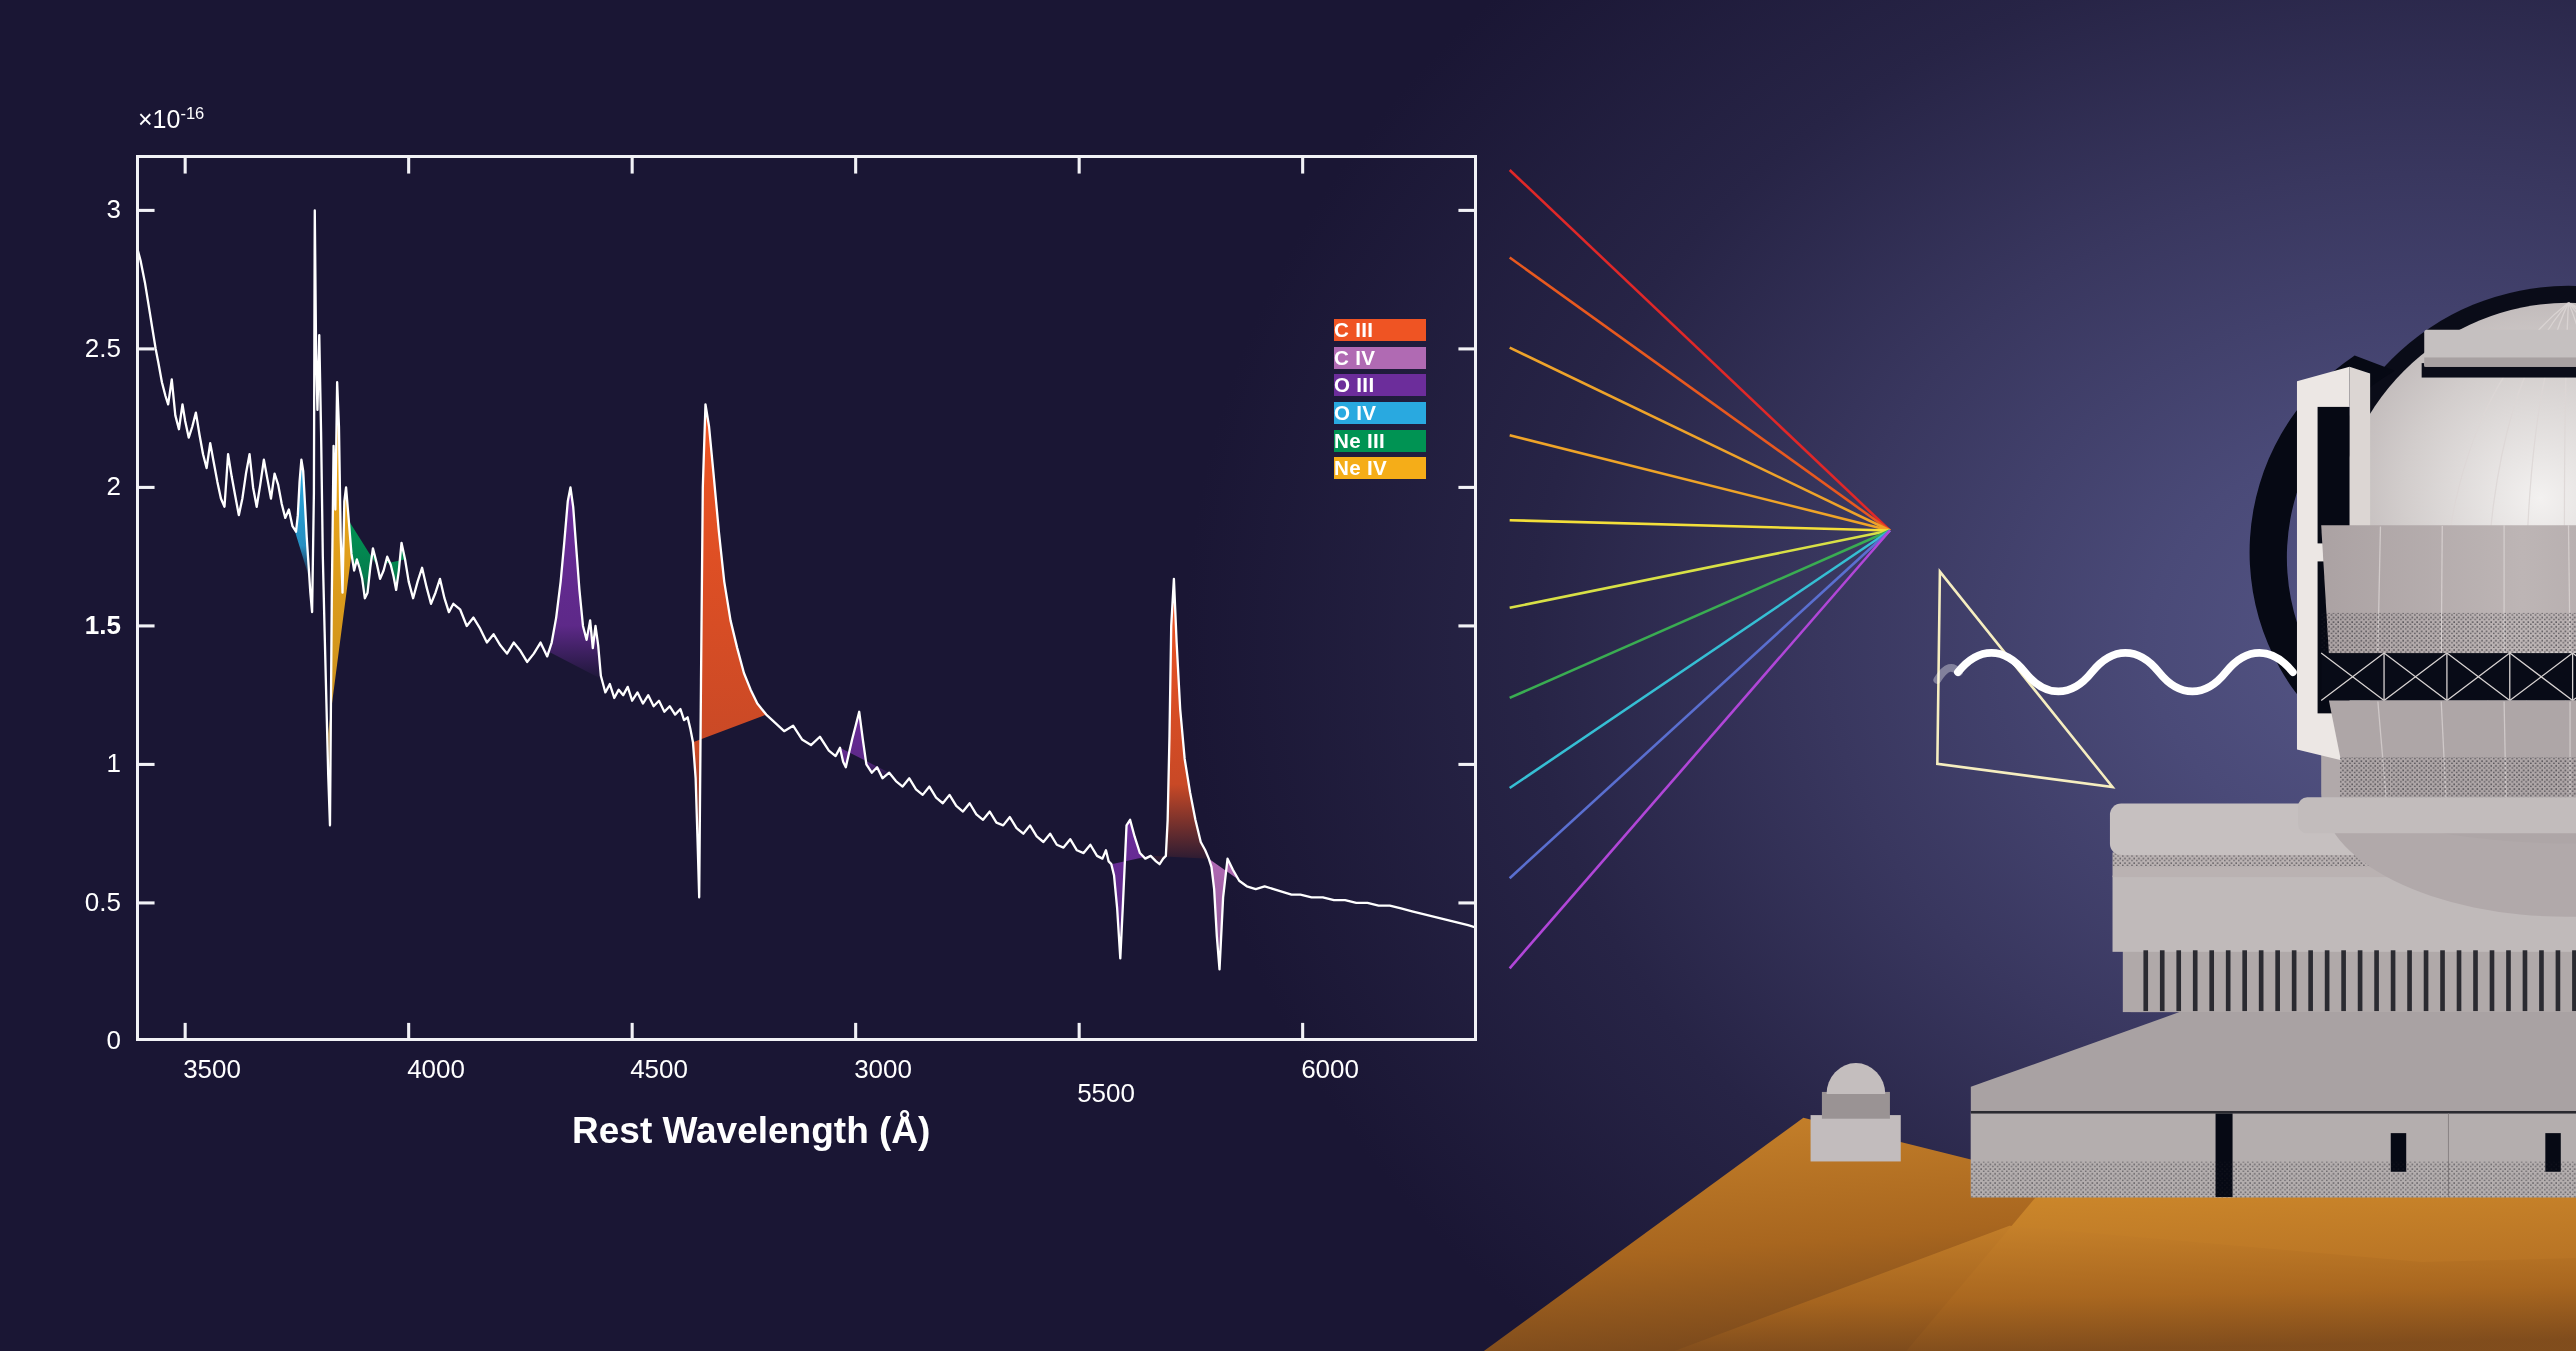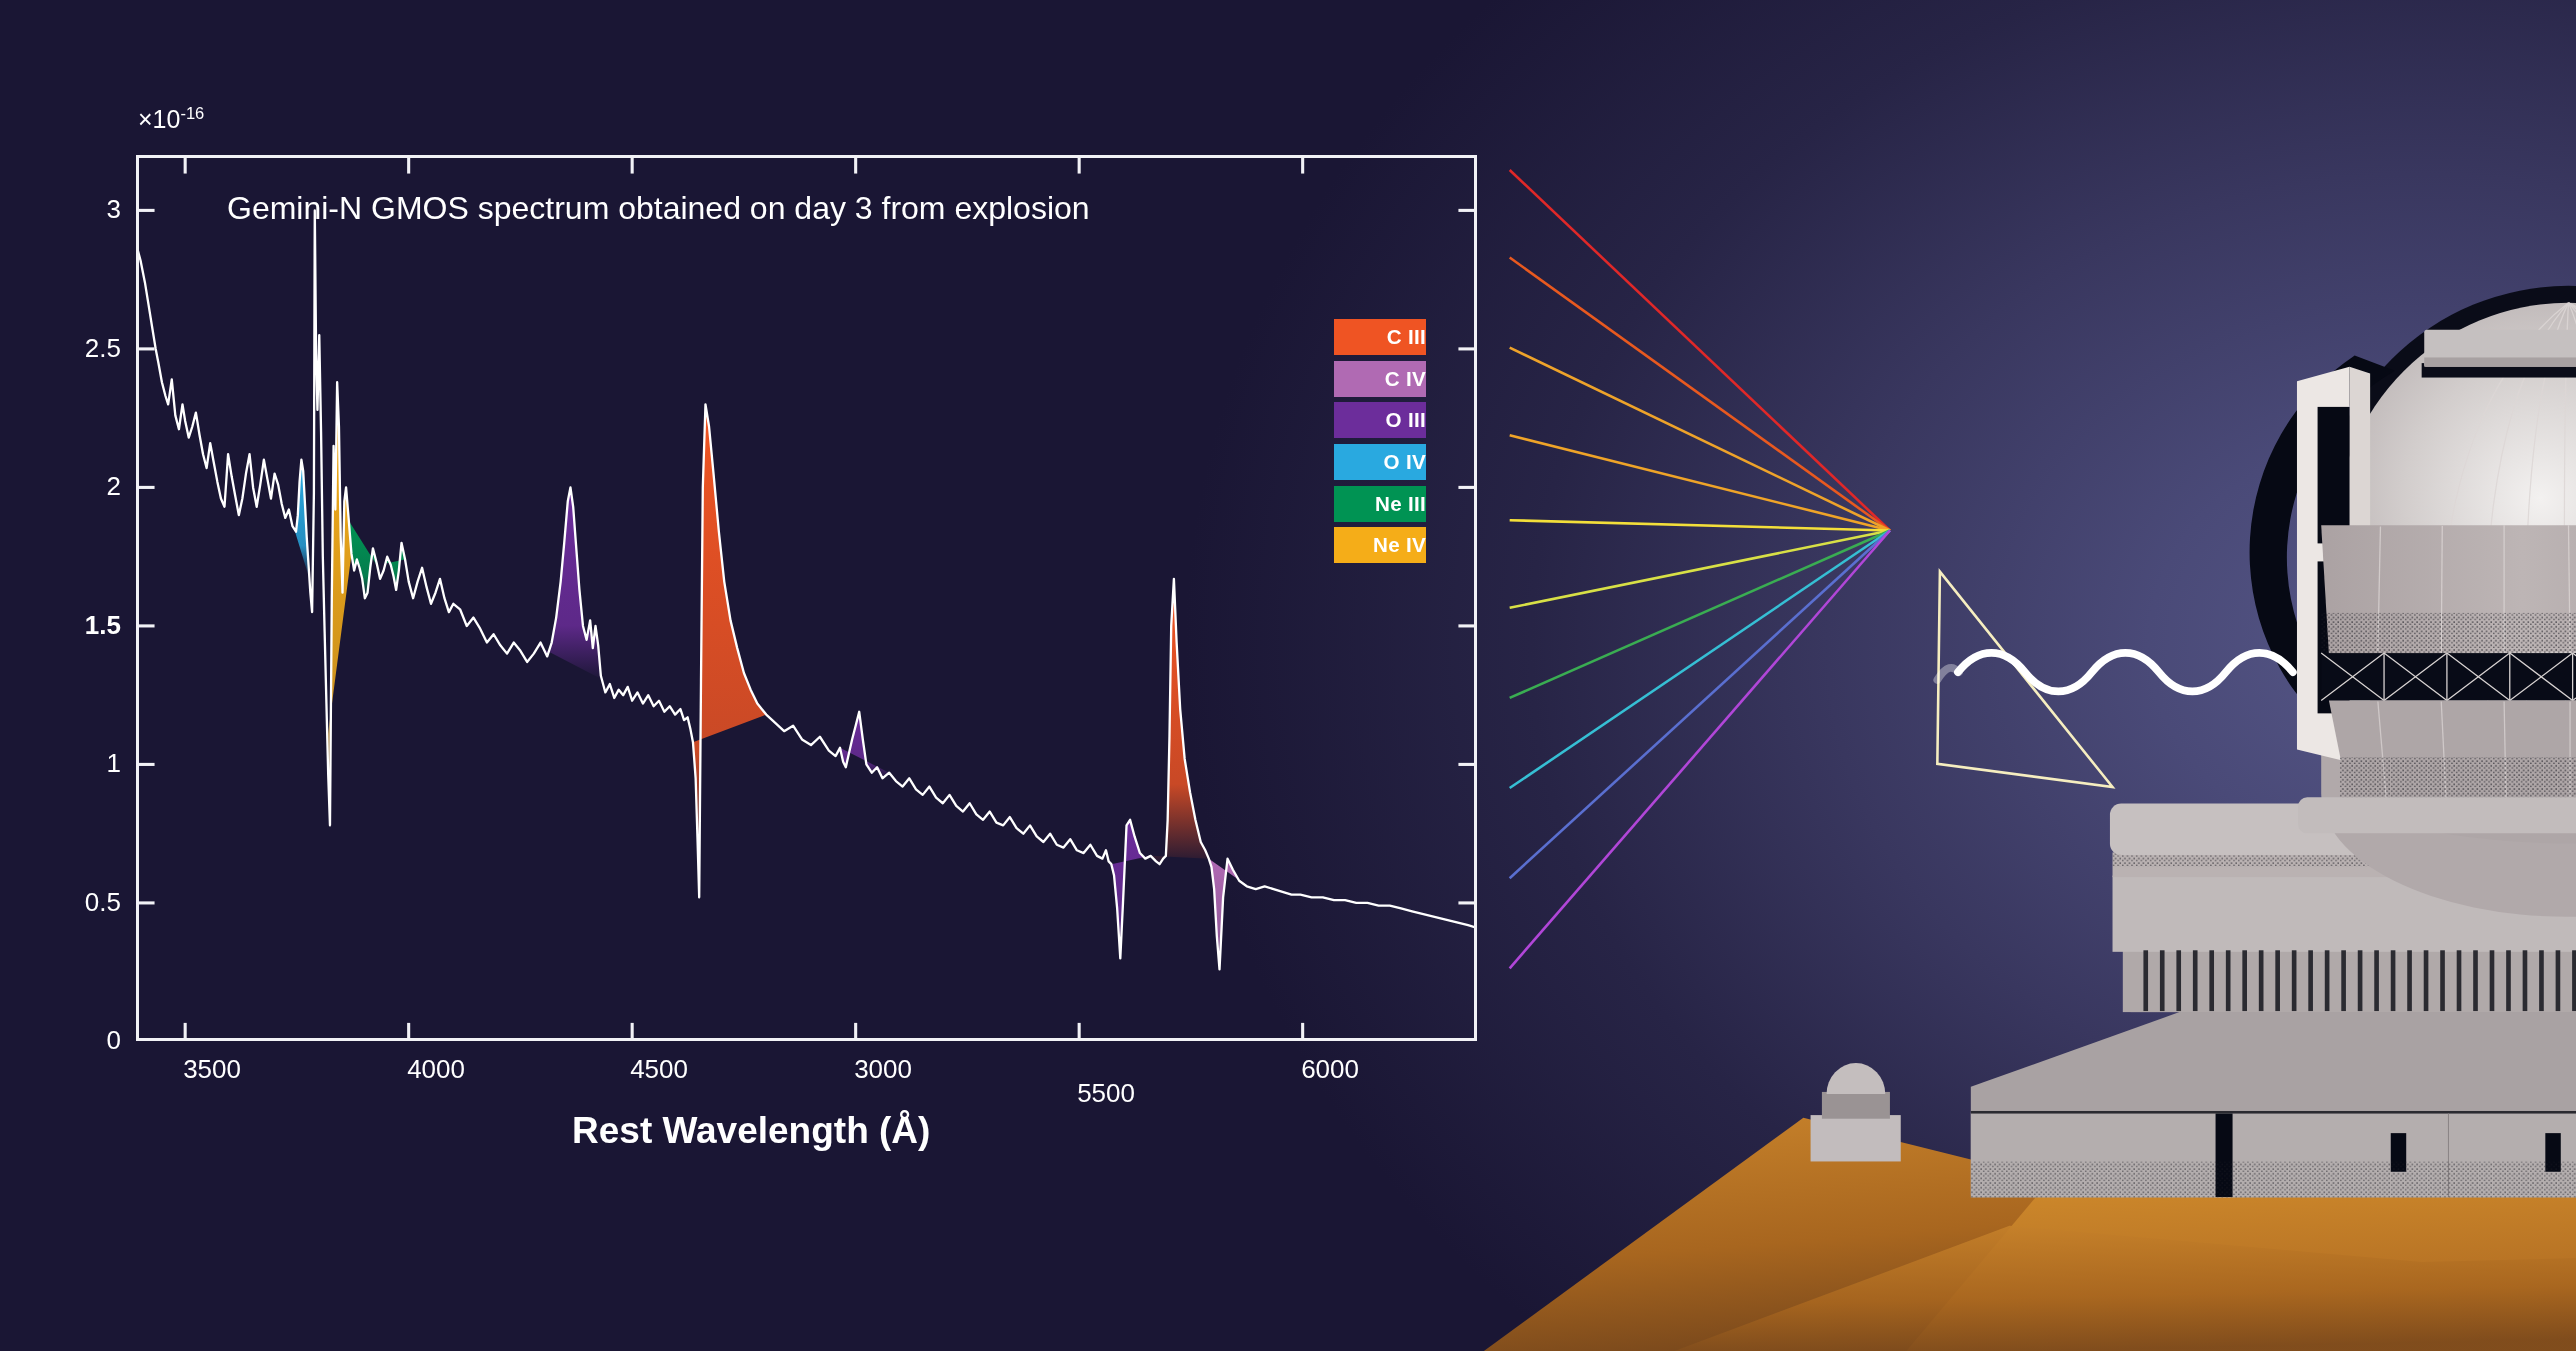--- a/index.html
+++ b/index.html
@@ -16,21 +16,21 @@
   #plot-frame{position:absolute;inset:0;border:3.6px solid #f2f2f6;box-sizing:border-box;}
   #plot-svg{position:absolute;inset:0;}
   #expo{position:absolute;left:138px;top:104px;color:#fff;font-size:25px;white-space:nowrap;}
   #expo sup{font-size:16.5px;}
   #chart-title{position:absolute;left:227px;top:190px;color:#fff;font-size:32px;white-space:nowrap;}
   #xlab{position:absolute;left:572px;top:1110px;color:#fff;font-size:37px;white-space:nowrap;font-weight:bold;}
   .ytick{position:absolute;color:#fff;font-size:26px;text-align:right;width:72px;}
   .xtick{position:absolute;color:#fff;font-size:26px;text-align:right;width:113px;}
   
   #legend{position:absolute;left:1334px;top:319px;width:92px;}
-  .lgitem{height:36px;margin-bottom:5.7px;display:flex;align-items:center;justify-content:flex-end;}
+  .lgitem{height:22px;margin-bottom:5.7px;display:flex;align-items:center;justify-content:flex-start;}
   .lgitem span{color:#fff;font-size:20.6px;font-weight:bold;letter-spacing:0.3px;}
 </style>
 </head>
 <body>
 <div id="stage">
 
 <svg class="ly" viewBox="0 0 6001 2623" preserveAspectRatio="none">
   <defs>
     <linearGradient id="terrG" x1="0" y1="0" x2="0.25" y2="1">
       <stop offset="0%" stop-color="#c8832b"></stop>
@@ -299,21 +299,20 @@
       <line x1="3668" y1="1030" x2="2930" y2="1180" stroke="#d8e046" stroke-width="5"></line>
       <line x1="3668" y1="1030" x2="2930" y2="1355" stroke="#3aad52" stroke-width="5"></line>
       <line x1="3668" y1="1030" x2="2930" y2="1530" stroke="#36bfd4" stroke-width="5"></line>
       <line x1="3668" y1="1030" x2="2930" y2="1705" stroke="#5a6fd0" stroke-width="5"></line>
       <line x1="3668" y1="1030" x2="2930" y2="1880" stroke="#b146d8" stroke-width="5"></line>
     </svg>
 
 <div id="expo">
   <span>×10</span><sup>-16</sup>
 </div>
-<div id="chart-title">Gemini-N GMOS spectrum obtained on day 3 from explosion</div>
 
 <div id="xlab">Rest Wavelength (Å)</div>
 
 <div id="plot-panel">
   <svg id="plot-svg" viewBox="0 0 2602 1720" preserveAspectRatio="none">
         <defs>
           <linearGradient id="fg0" x1="0" y1="0" x2="0" y2="1">
             <stop offset="0%" stop-color="#29a9e0" stop-opacity="1"></stop>
             <stop offset="72%" stop-color="#29a9e0" stop-opacity="0.82"></stop>
             <stop offset="100%" stop-color="#29a9e0" stop-opacity="0.04"></stop>

